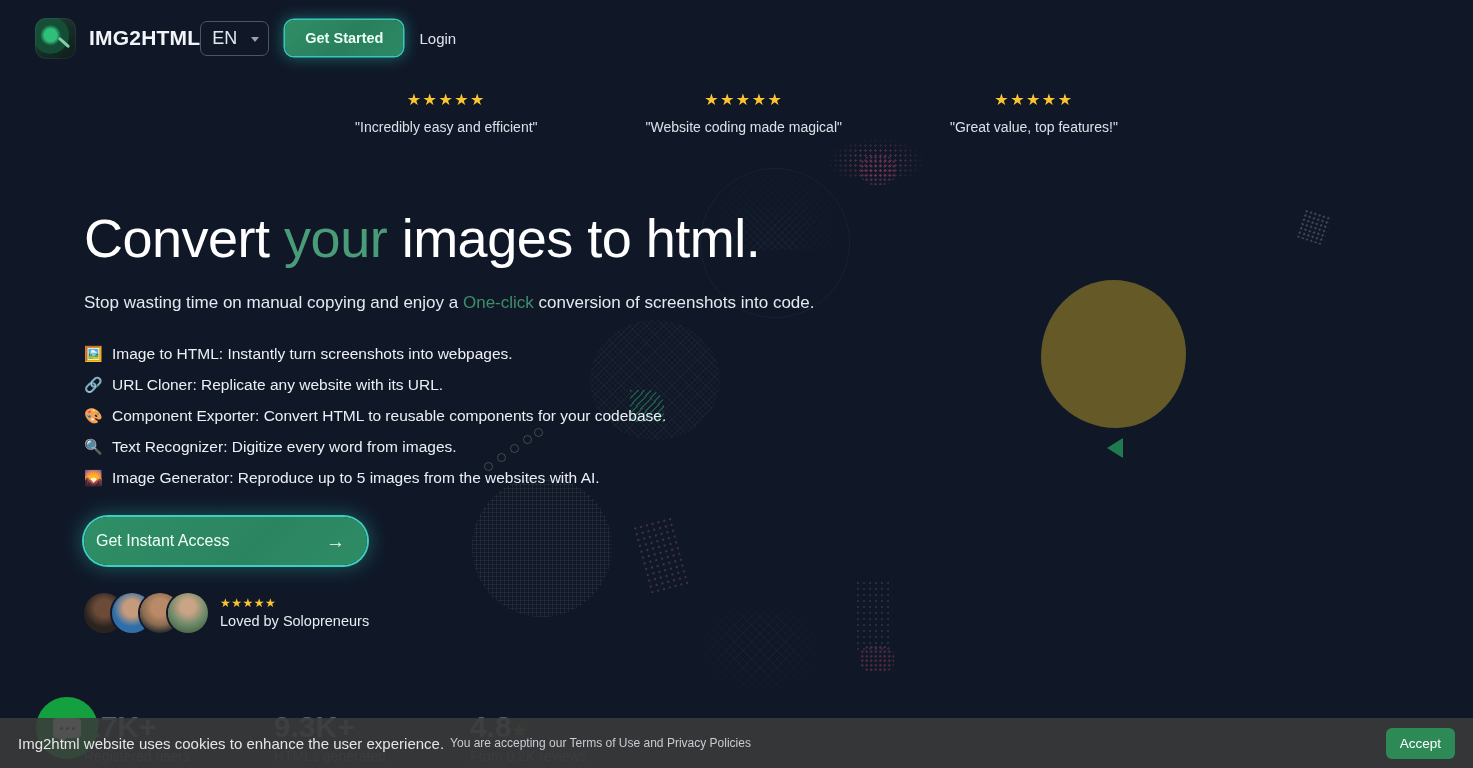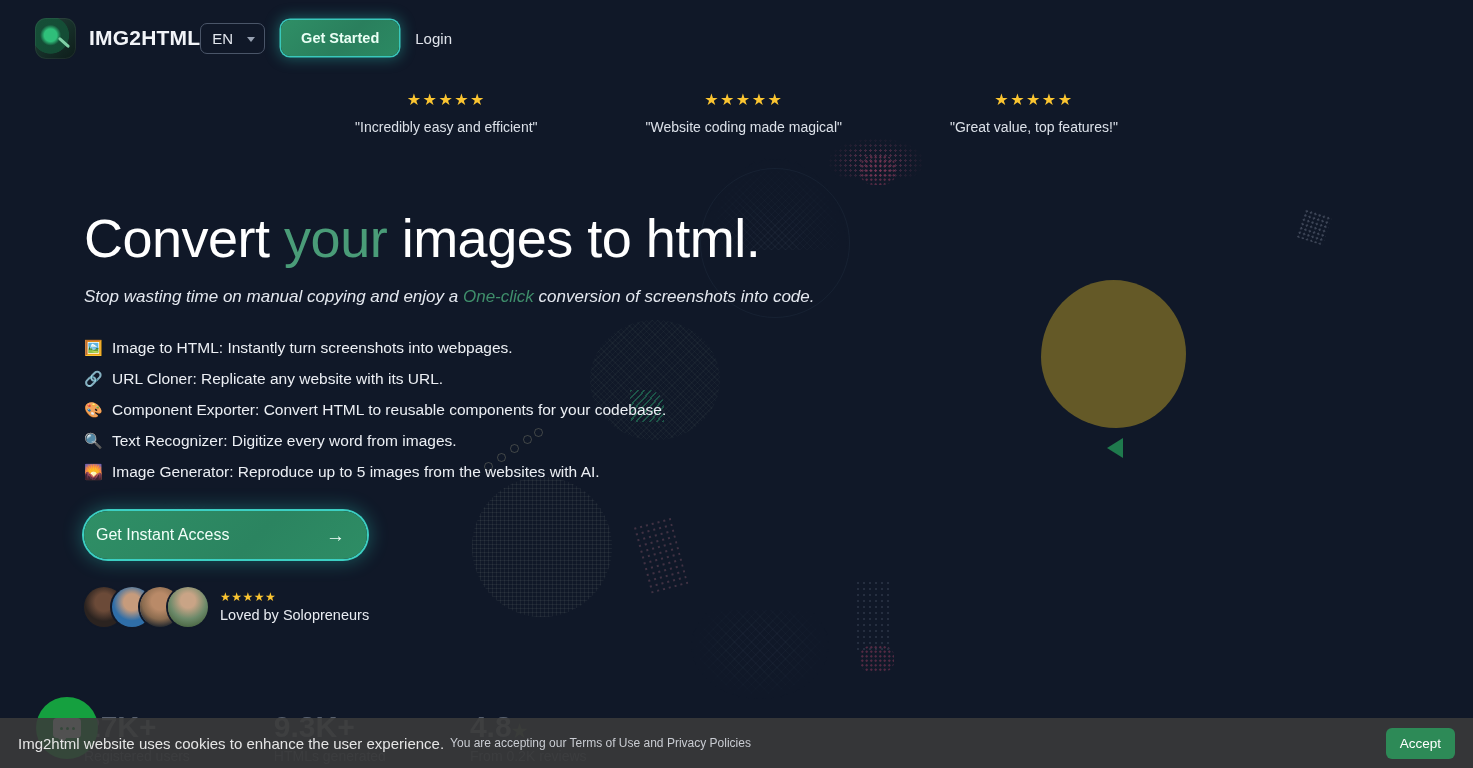--- a/index.html
+++ b/index.html
@@ -139,21 +139,21 @@
   .brand-name{ font-size:21px; font-weight:600; letter-spacing:.2px; color:#f2f4f8; }
 
   nav{ display:flex; align-items:center; gap:25px; margin:0 auto; }
   nav a{ color:#dfe3ea; font-size:15.5px; text-decoration:none; display:flex; align-items:center; gap:5px; }
   .caret{ display:inline-block; width:0;height:0;border-left:4.5px solid transparent;border-right:4.5px solid transparent;border-top:5.5px solid #dfe3ea; margin-top:2px; }
 
   .head-right{ display:flex; align-items:center; gap:16px; }
   .lang{
     display:flex; align-items:center; gap:14px;
     border:1px solid #4a5568; border-radius:7px;
-    padding:6px 9px 6px 11px; font-size:15px; color:#e3e7ee; background:transparent;
+    padding:6px 9px 6px 11px; font-size:18px; color:#e3e7ee; background:transparent;
   }
   .lang .caret{ border-top-color:#97a1b2; }
   .btn-started{
     border:none; border-radius:9px; padding:10px 20px; cursor:pointer;
     font-size:14.5px; font-weight:600; color:#eafff5;
     background:linear-gradient(135deg,#2f8f66 0%,#2a7f5d 55%,#2b8a63 100%);
     box-shadow:0 0 0 1.5px rgba(64,224,208,.85), 0 0 14px 3px rgba(45,212,191,.35);
     font-family:"Liberation Sans", sans-serif;
   }
   .login{ color:#dfe3ea; font-size:15px; text-decoration:none; }
@@ -164,21 +164,21 @@
     display:flex; justify-content:center; gap:108px; margin-top:16px;
   }
   .testi-item{ text-align:center; }
   .stars{ color:#fbc531; font-size:16px; letter-spacing:1.5px; line-height:1; }
   .testi-text{ margin-top:11px; font-size:14px; color:#dbe0e8; }
 
   
   .hero{ position:relative; z-index:5; padding-left:84px; margin-top:74px; }
   h1{ font-size:54px; font-weight:400; letter-spacing:-.5px; color:#ffffff; line-height:1.08; }
   h1 .accent{ color:#4a9c78; }
-  .sub{ margin-top:20px; font-size:17px; color:#e4e8ef;font-style:italic; }
+  .sub{ margin-top:26px; font-size:17px; color:#e4e8ef; }
   .sub .accent{ color:#3f8e6b; }
 
   .features{ margin-top:32px; list-style:none; display:flex; flex-direction:column; gap:13px; }
   .features li{ font-size:15.5px; color:#eceff4; display:flex; align-items:center; gap:10px; }
   .features .emo{ font-size:15px; width:18px; text-align:center; }
 
   .cta{
     margin-top:30px; width:283px; height:48px; cursor:pointer;
     display:flex; align-items:center; justify-content:space-between;
     padding:0 22px 0 12px; border-radius:26px; border:none;

